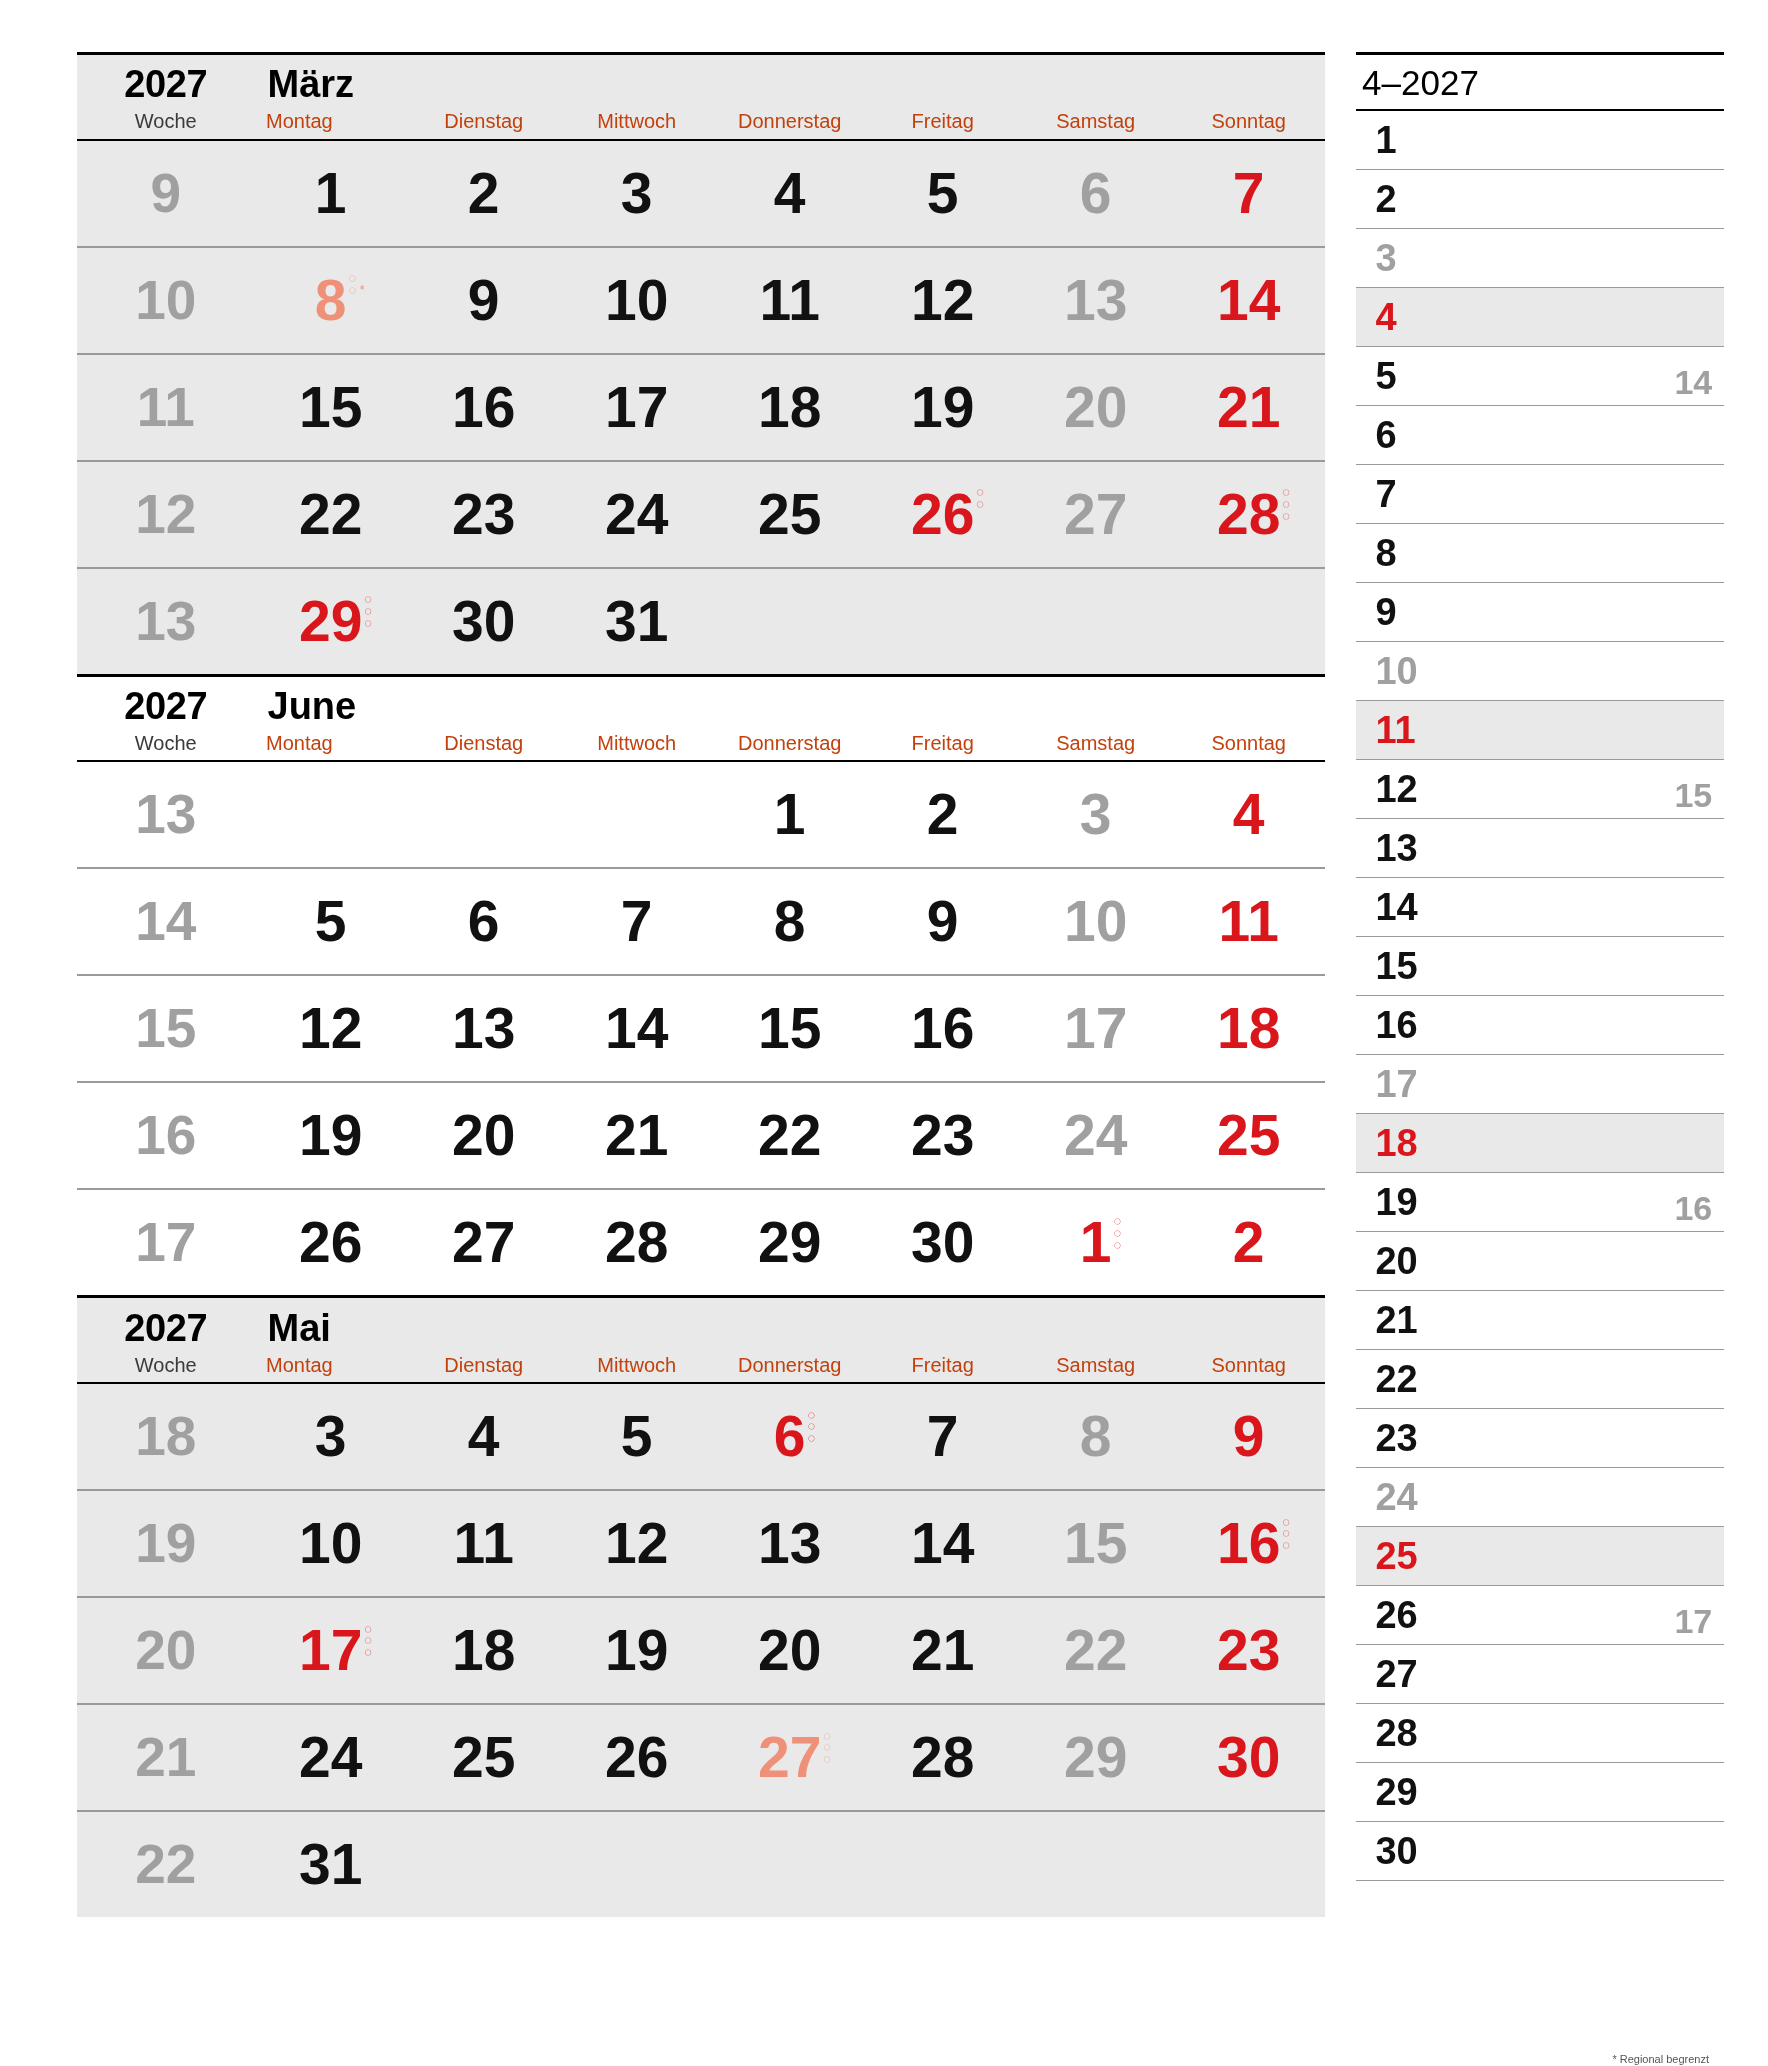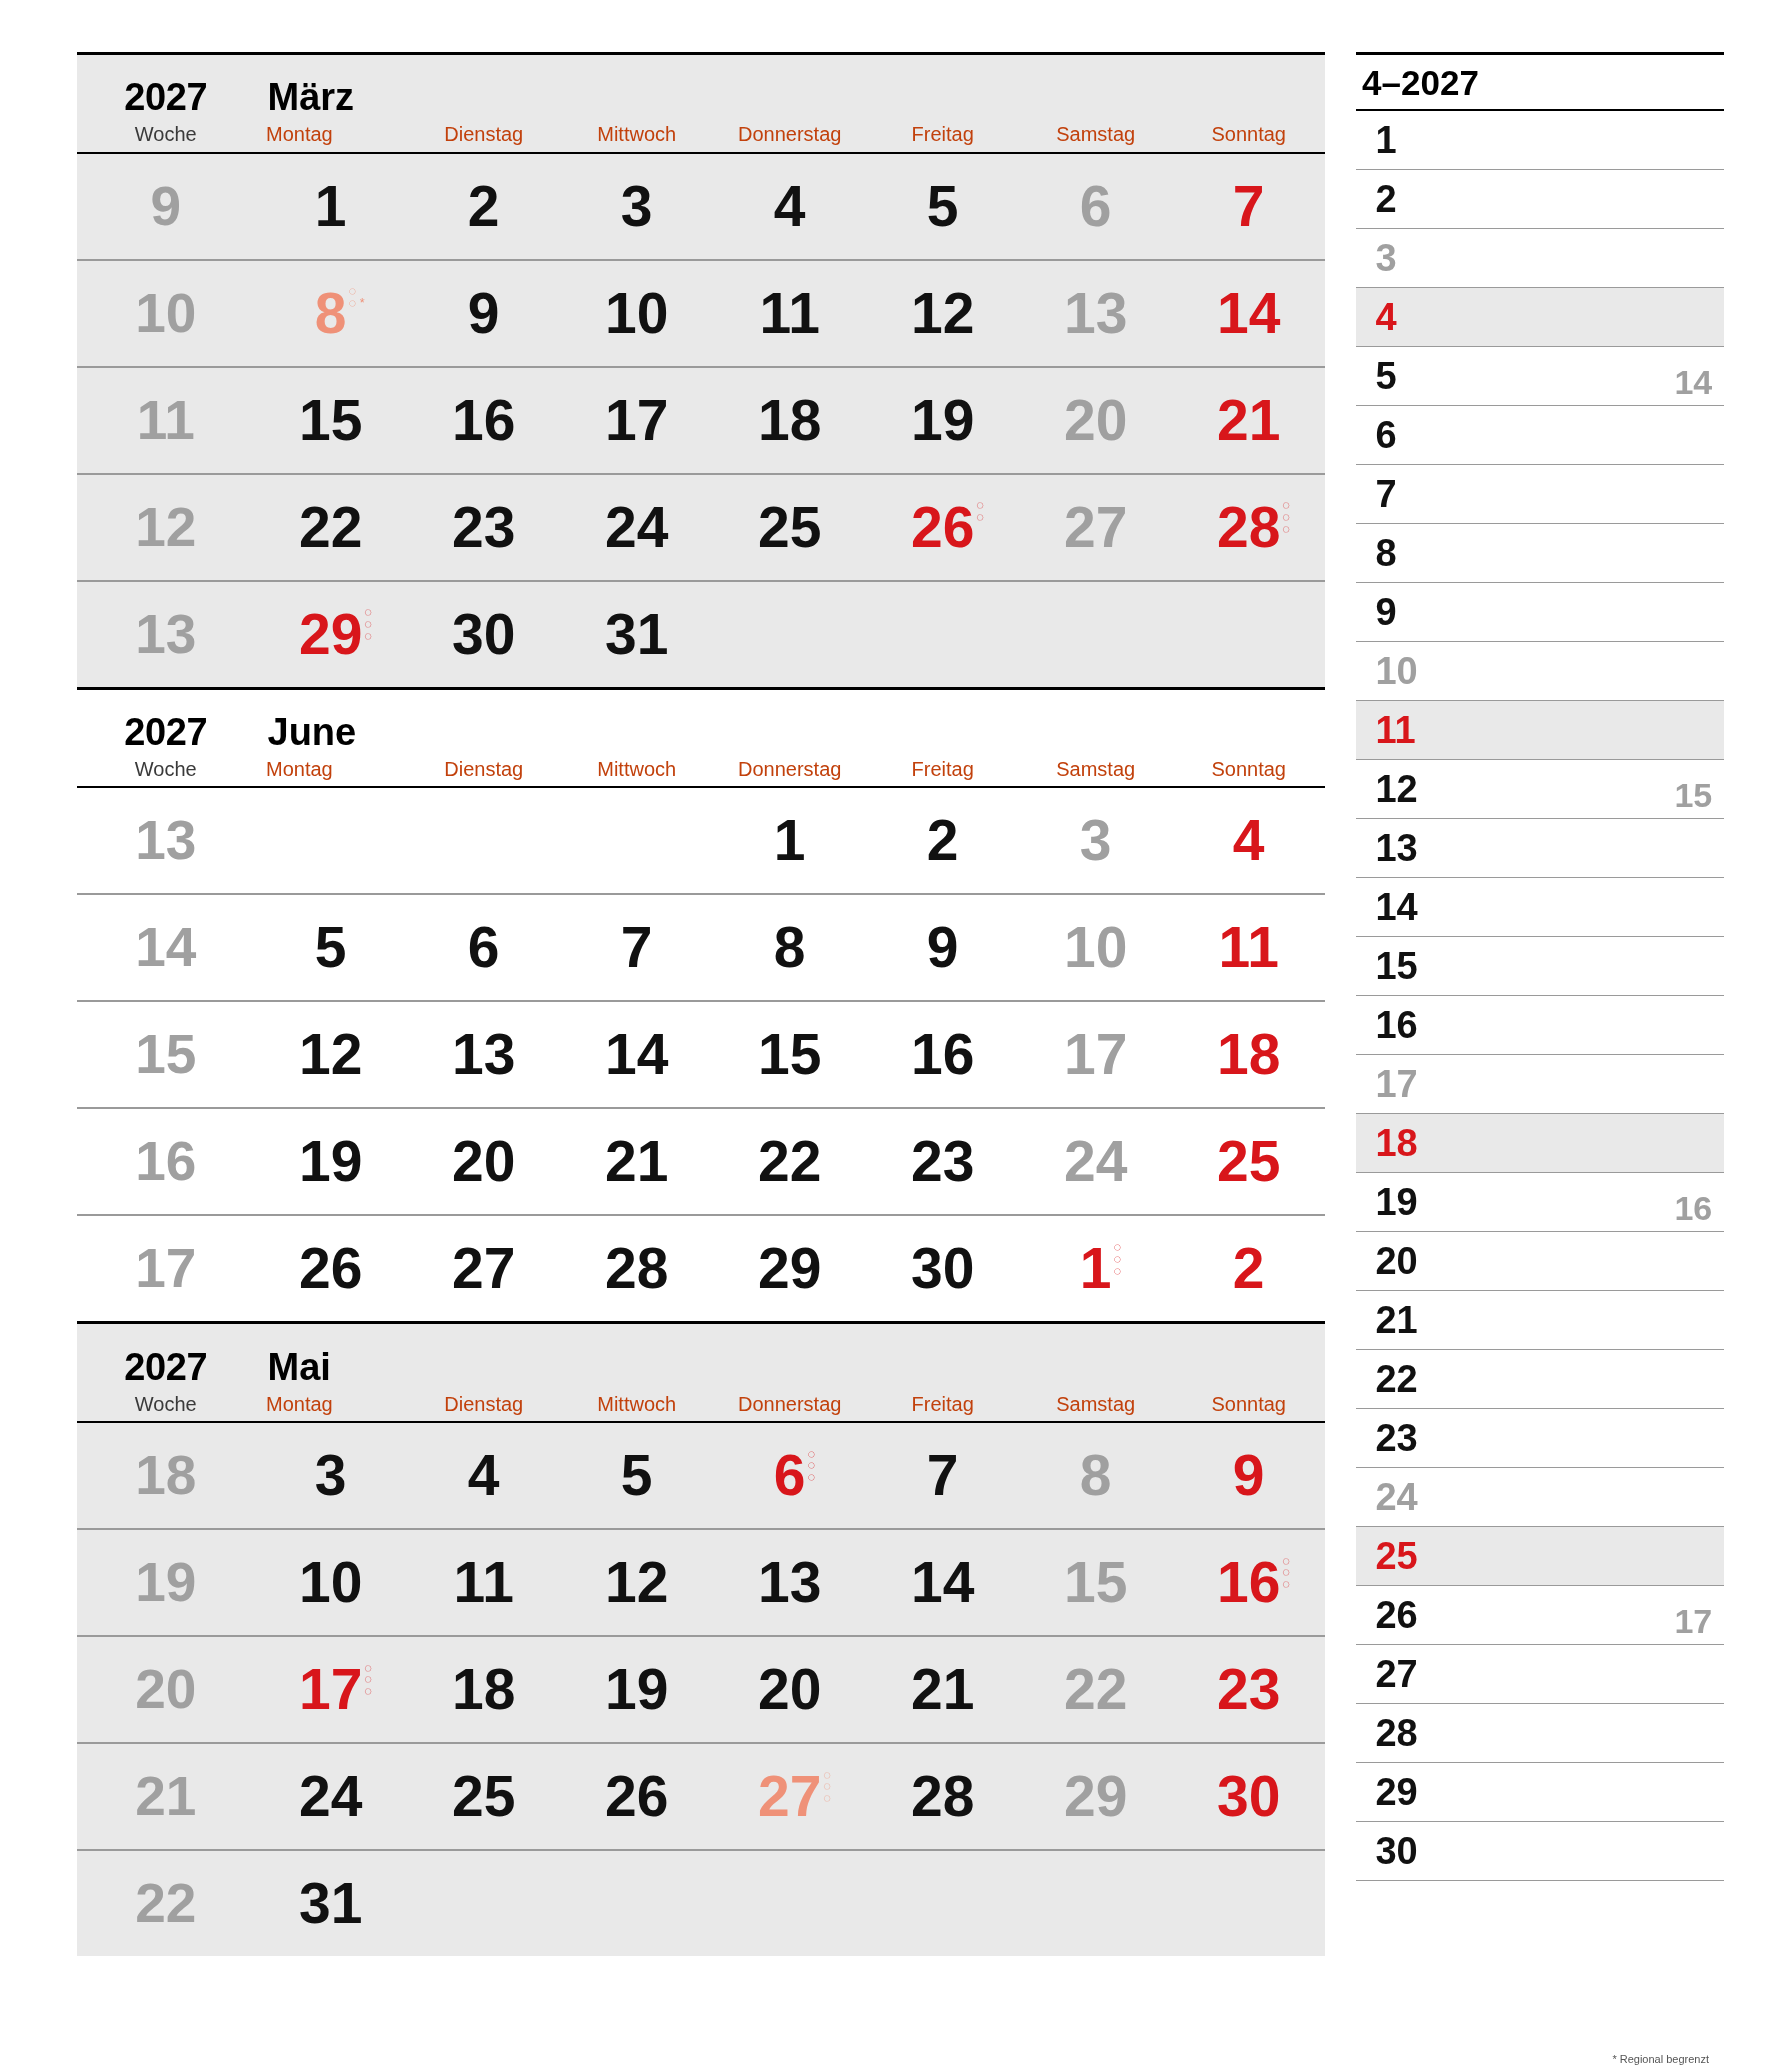--- a/index.html
+++ b/index.html
@@ -58,21 +58,20 @@
     line-height: 1;
     letter-spacing: -0.4px;
   }
   .month-name {
     font-size: 38px;
     font-weight: bold;
     color: #000;
     line-height: 1;
     text-align: left;
     padding-left: 13.3px;
-    margin-top: 13px;
   }
   .dow {
     font-size: 20px;
     color: #c2410c;
     line-height: 1;
     padding-top: 8px;
   }
   .week-word {
     font-size: 20px;
     color: #3a3a3a;
@@ -141,21 +140,21 @@
   .strip {
     width: 368px;
     box-sizing: border-box;
     border-top: 3.7px solid #000000;
     display: flex;
     flex-direction: column;
     position: relative;
   }
   .strip-title {
     font-size: 35px;
-    font-weight: bold;
+    font-weight: normal;
     color: #000;
     padding: 10.3px 0 8.8px 5.9px;
     border-bottom: 2.2px solid #000;
     line-height: 1;
   }
   .strip-row {
     height: 59px;
     box-sizing: border-box;
     border-bottom: 1.5px solid #9a9a9a;
     display: flex;

